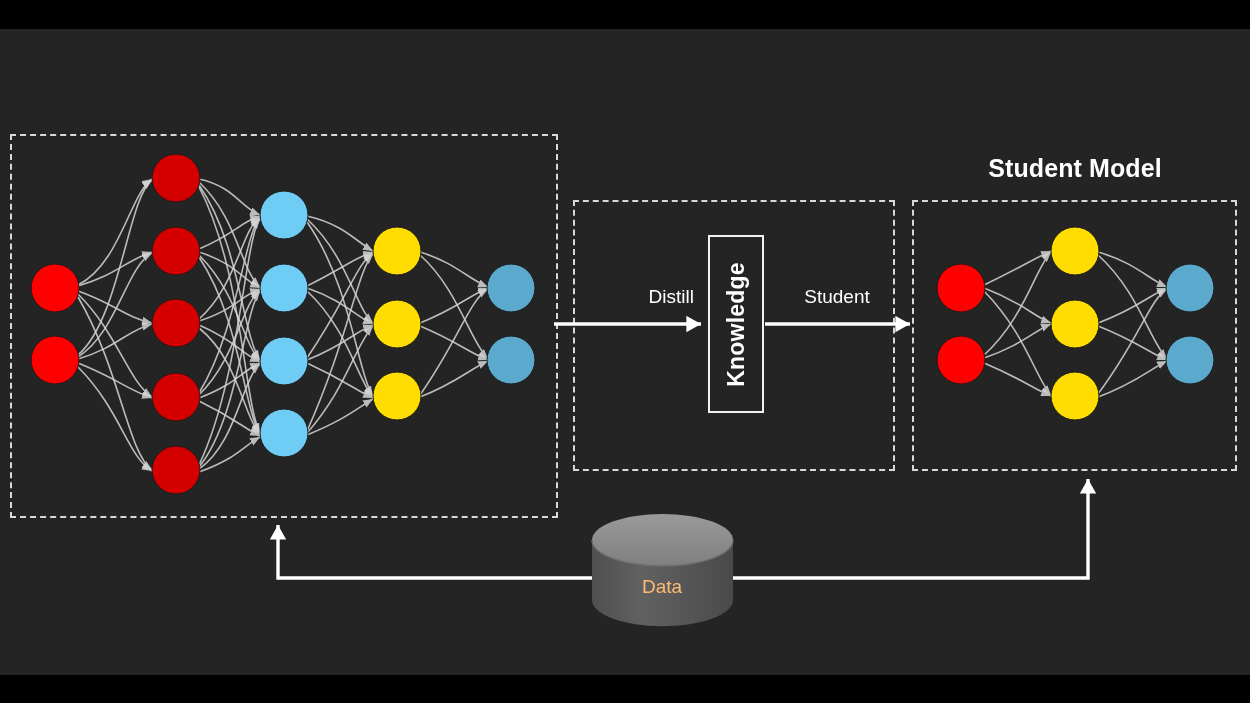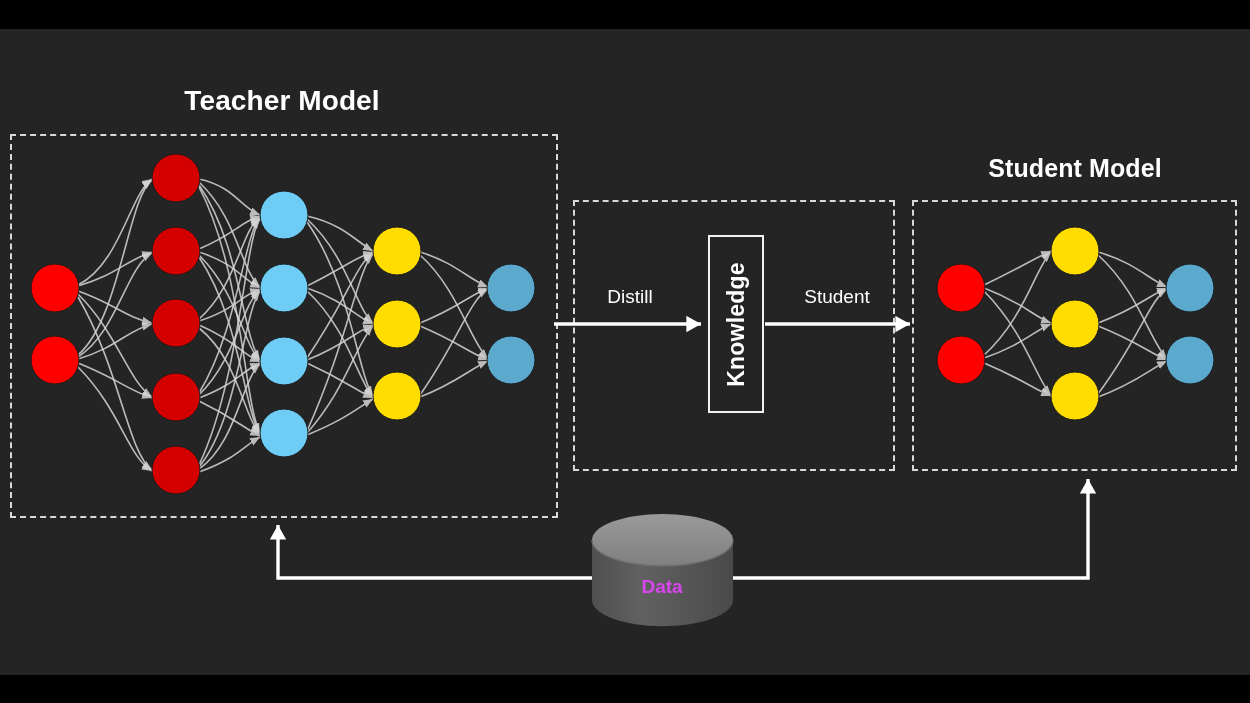--- a/index.html
+++ b/index.html
@@ -94,39 +94,37 @@
     height: 646px;
     pointer-events: none;
   }
 
   .node-circle { stroke: #1a1a1a; stroke-width: 1; }
   .edge { fill: none; stroke: #d6d6d6; stroke-width: 1.6; opacity: 0.85; }
   .flowline { stroke: #ffffff; stroke-width: 3.4; fill: none; }
 
   #data-label {
     position: absolute;
-    color: #d946ef;
+    color: #fdba74;
     font-size: 19px;
     white-space: nowrap;
     text-align: center;
     width: 140px;
-    font-weight: bold;
   }
 </style>
 </head>
 <body>
 
 <div id="stage">
 
   <div class="bar" id="bar-top"></div>
   <div class="bar" id="bar-bottom"></div>
 
   <div id="canvas">
 
-    <div class="section-title" id="title-teacher" style="left:92px; top:56px; width:380px; font-size:28px;">Teacher Model</div>
 
 
     <div class="section-title" id="title-student" style="left:885px; top:125px; width:380px; font-size:25px;">Student Model</div>
 
     <div class="dashed-box" id="box-teacher" style="left:10px; top:105px; width:548px; height:384px;"></div>
 
     <div class="dashed-box" id="box-kt" style="left:573px; top:171px; width:322px; height:271px;"></div>
 
     <div class="dashed-box" id="box-student" style="left:912px; top:171px; width:325px; height:271px;"></div>
 
@@ -279,20 +277,20 @@
         <path d="M592,511 L592,571 A70,26 0 0 0 733,571 L733,511 Z" fill="url(#cylBody)"></path>
         <ellipse cx="662.5" cy="511" rx="70.5" ry="26" fill="url(#cylTop)"></ellipse>
         <path d="M592,511 A70.5,26 0 0 0 733,511" fill="none" stroke="#6e6e6e" stroke-width="1.4"></path>
       </g>
     </svg>
 
     <div id="knowledge-box" style="left:708px; top:206px; width:56px; height:178px;">
       <span id="knowledge-label">Knowledge</span>
     </div>
 
-    <div class="arrow-label" id="label-distill" style="left:566px; top:257px; width:128px;">Distill</div>
+    <div class="arrow-label" id="label-distill" style="left:566px; top:257px; width:128px;text-align:right;">Distill</div>
 
     <div class="arrow-label" id="label-transfer" style="left:773px; top:257px; width:128px;">Student</div>
 
     <div id="data-label" style="left:592px; top:547px;">Data</div>
 
   </div>
 </div>
 
 </body></html>

